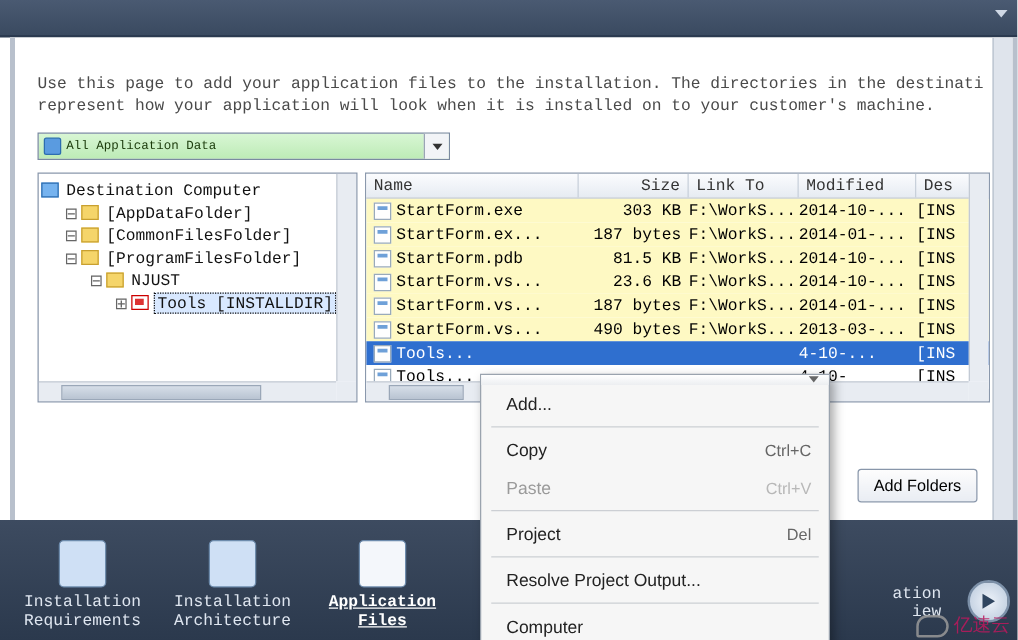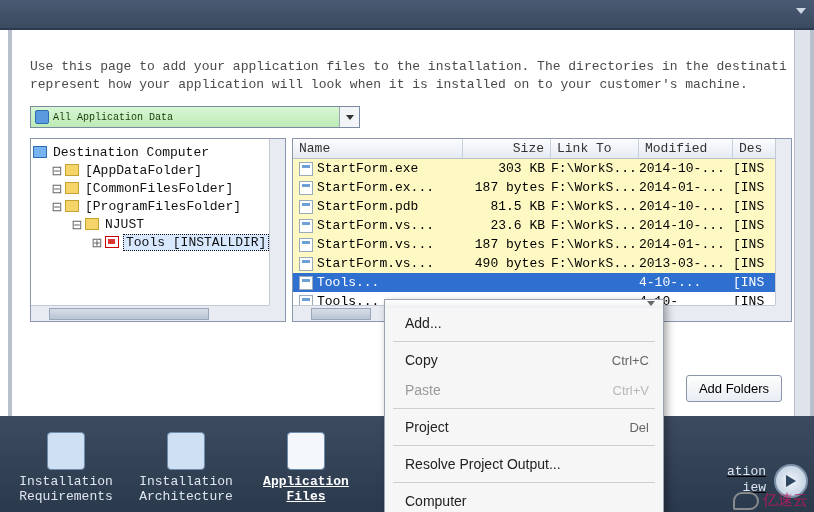--- a/index.html
+++ b/index.html
@@ -171,21 +171,21 @@
     padding-bottom:4px;
   }
   .nav-item.active { color:#fff; font-weight:bold; }
   .nav-item.active .lbls{ text-decoration:underline; }
   .nav-item .icn {
     width:38px;height:38px;margin:6px auto 4px auto;
     background:#cfe0f5;border:1px solid #6e8cad;border-radius:4px;
   }
   .nav-item .icn.paper{ background:#f4f7fb; }
   .nav-right {
-    margin-left:auto; display:flex;align-items:flex-start;padding-bottom:10px;gap:4px;text-decoration:underline;
+    margin-left:auto; display:flex;align-items:flex-end;padding-bottom:10px;gap:17px;
   }
   .nav-right .lbl{color:#dfe6f0;font-size:13px;text-align:right;line-height:1.2;}
   .nav-arrow {
     width:34px;height:34px;border-radius:50%;
     background:radial-gradient(#eef3fa,#b8c8db);
     border:2px solid #7c90a8;display:flex;align-items:center;justify-content:center;
     margin-left:4px;
   }
   .nav-arrow::after{content:"";border-top:6px solid transparent;border-bottom:6px solid transparent;border-left:10px solid #2f4560;}
 

